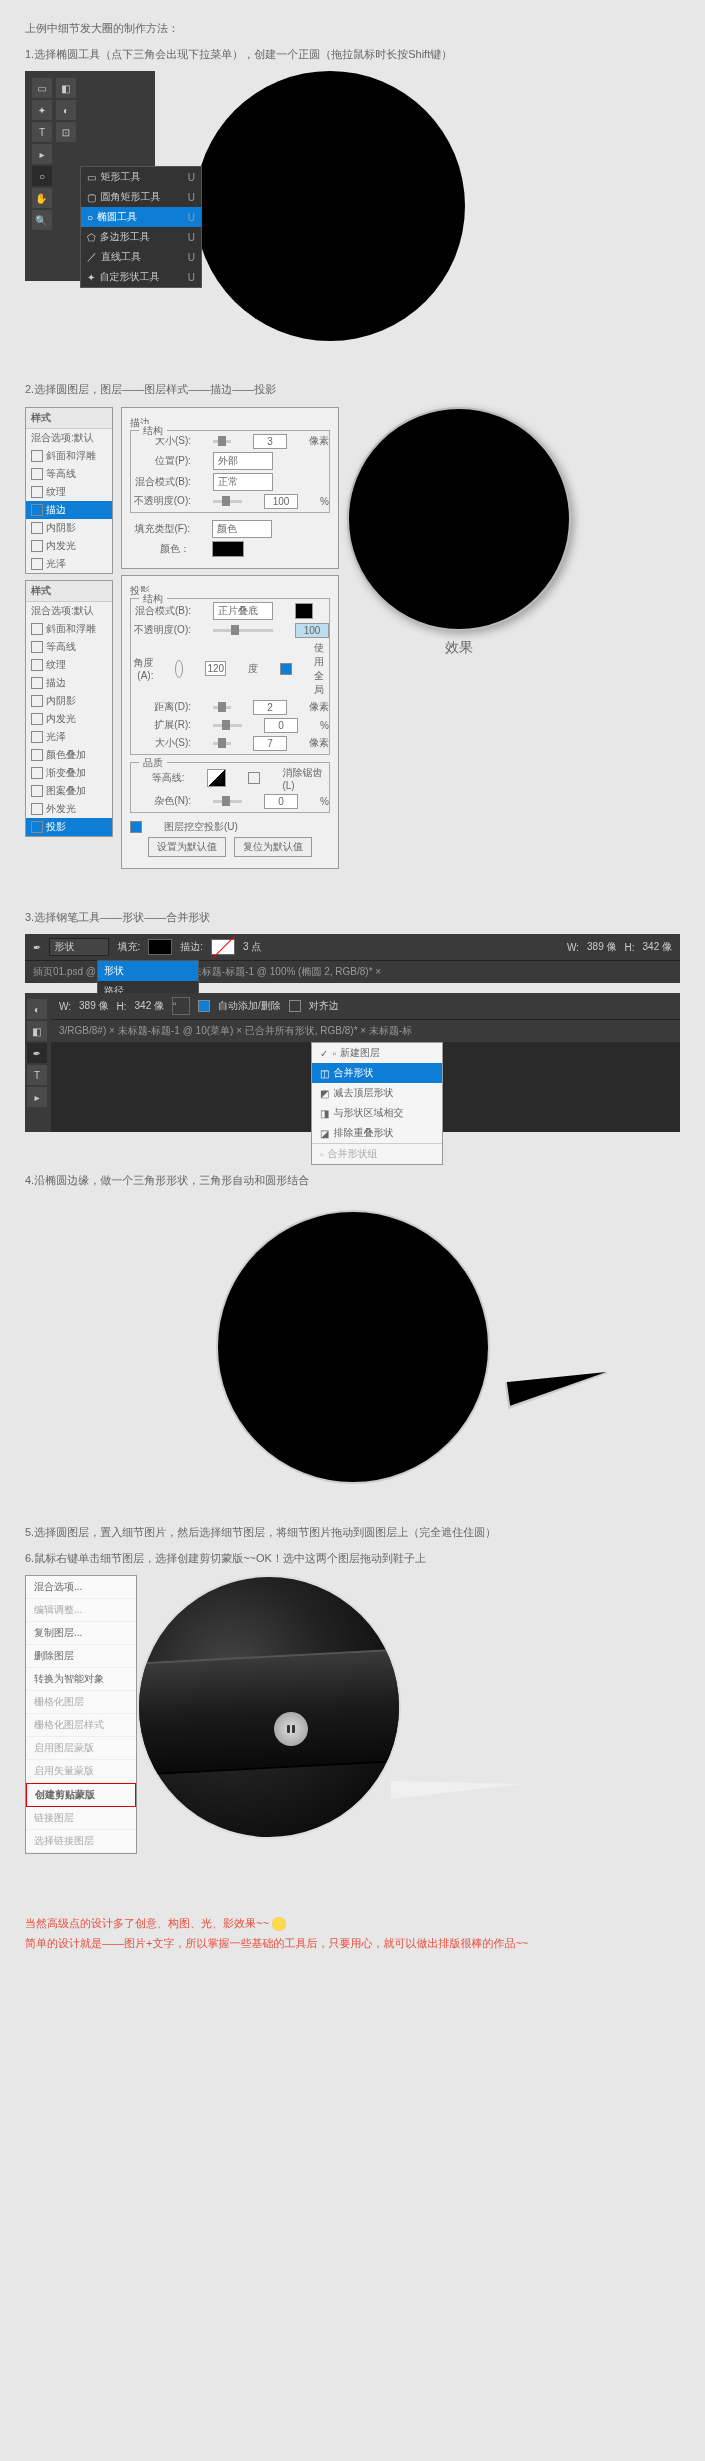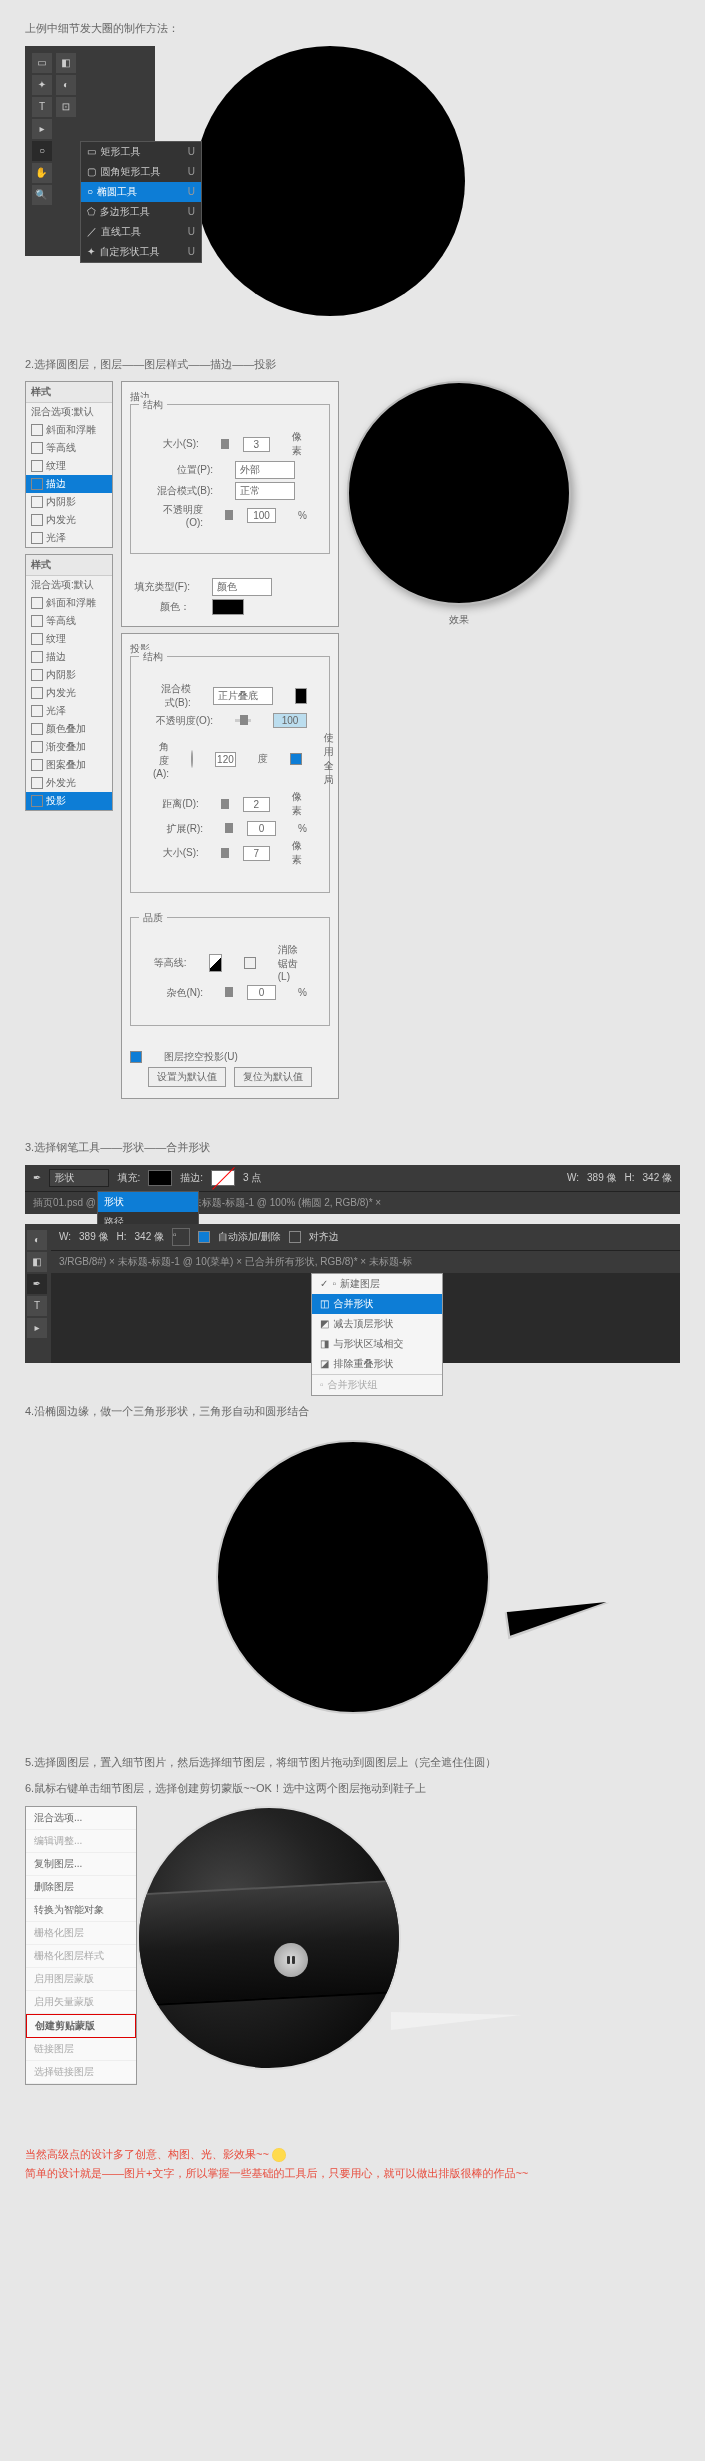--- a/index.html
+++ b/index.html
@@ -17,32 +17,32 @@
 .circle1{width:270px;height:270px;background:#000;border-radius:50%;margin-left:30px}
 .sec2{display:flex;gap:8px;margin-bottom:40px;align-items:flex-start}
 .panel-left{width:88px}
 .panel-box{background:#f0f0f0;border:1px solid #999;font-size:10px;margin-bottom:6px}
 .panel-hdr{background:#e8e8e8;padding:3px 5px;border-bottom:1px solid #ccc;font-weight:bold}
 .panel-row{padding:2px 5px;display:flex;align-items:center;gap:3px}
 .panel-row.hi{background:#0d7dd6;color:#fff}
 .ck{width:10px;height:10px;border:1px solid #888;display:inline-block;flex-shrink:0}
 .ck.on{background:#0d7dd6}
 .panel-mid{width:200px;background:#f0f0f0;border:1px solid #999;padding:8px;font-size:10px}
-.fieldset{border:1px solid #aaa;padding:22px;margin-bottom:24px;position:relative}
+.fieldset{border:1px solid #aaa;padding:0;margin-bottom:7px;position:relative}
 .legend{position:absolute;top:-7px;left:8px;background:#f0f0f0;padding:0 4px}
 .frow{display:flex;align-items:center;gap:22px;margin:3px 0}
 .frow label{width:60px;text-align:right}
 .slider{flex:1;height:3px;background:#ccc;position:relative}
 .slider::after{content:"";position:absolute;width:8px;height:10px;background:#888;left:30%;top:-4px}
 .sel-box{border:1px solid #999;padding:1px 4px;background:#fff;min-width:50px}
 .swatch{width:30px;height:14px;background:#000;border:1px solid #999}
 .btn{border:1px solid #999;padding:2px 8px;background:#eee;font-size:10px}
 .circle2{width:220px;height:220px;background:#000;border-radius:50%;border:2px solid #bbb;box-shadow:3px 3px 8px rgba(0,0,0,.3)}
 .effect-col{display:flex;flex-direction:column;align-items:center;gap:8px}
-.eff-label{font-size:10px;color:#666}
+.eff-label{font-size:14px;color:#666}
 .sec3{margin-bottom:40px}
 .ps-bar{background:#3a3a3a;height:26px;display:flex;align-items:center;gap:8px;padding:0 8px;color:#ccc;font-size:10px;border-bottom:1px solid #222}
 .ps-tabs{background:#3a3a3a;padding:4px 8px;color:#999;font-size:10px}
 .ps-drop{position:absolute;background:#333;border:1px solid #555;width:100px}
 .ps-menu{background:#f5f5f5;border:1px solid #999;width:130px;font-size:10px}
 .menu-item{padding:3px 8px;display:flex;align-items:center;gap:4px}
 .menu-item.hi{background:#0d7dd6;color:#fff}
 .ps-wrap{position:relative;background:#2a2a2a;padding:0;margin-bottom:10px}
 .ps-wrap2{position:relative;background:#2a2a2a;display:flex}
 .circle3{width:270px;height:270px;background:#000;border-radius:50%;border:2px solid #ccc;position:relative;margin:20px auto}
@@ -62,20 +62,21 @@
 .footer{color:#e84c3d;font-size:11px;line-height:1.8;margin-top:40px}
 .emoji{display:inline-block;width:14px;height:14px;background:radial-gradient(circle,#ffdb4d 60%,#f0a020 100%);border-radius:50%;vertical-align:middle}
 .val{width:30px;border:1px solid #999;background:#fff;text-align:center;padding:1px}
 </style>
 </head>
 <body>
 
 <div class="page">
 
 <div class="step">上例中细节发大圈的制作方法：</div>
+<div class="step">1.选择椭圆工具（点下三角会出现下拉菜单），创建一个正圆（拖拉鼠标时长按Shift键）</div>
 
 <div class="sec1">
   <div class="toolbox">
     <div class="tool-col">
       <div class="tool">▭</div>
       <div class="tool">✦</div>
       <div class="tool">T</div>
       <div class="tool">▸</div>
       <div class="tool sel">○</div>
       <div class="tool">✋</div>

